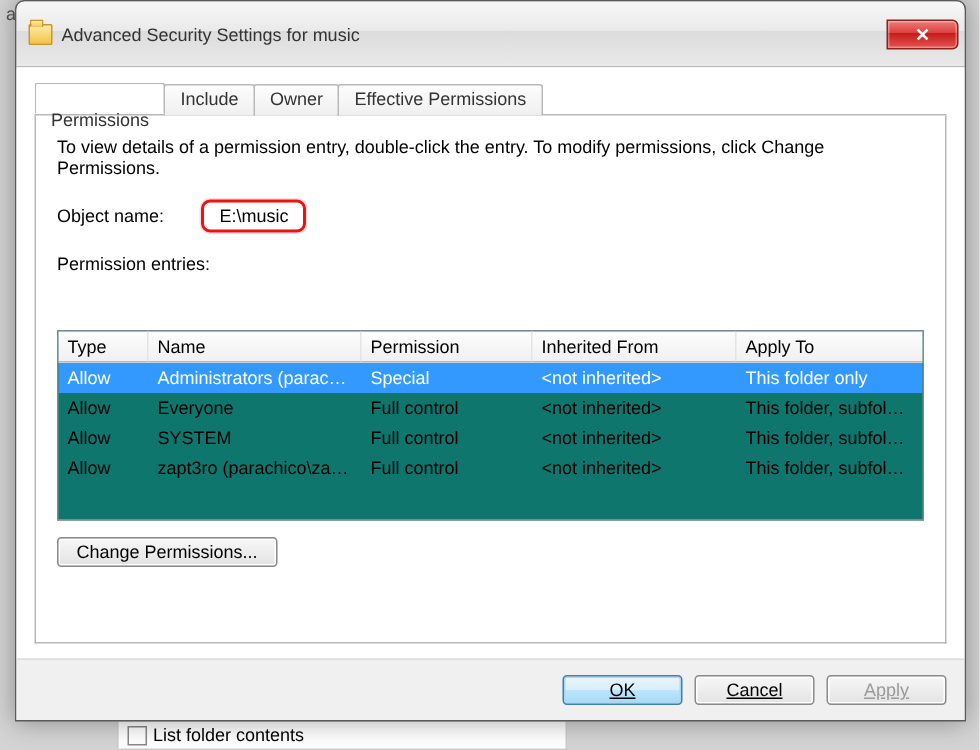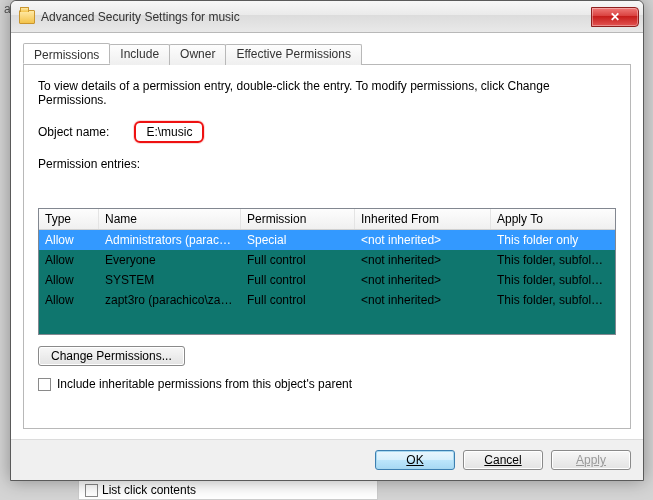--- a/index.html
+++ b/index.html
@@ -26,21 +26,21 @@
   .window {
     position: absolute; left: 10px; top: 0;
     width: 634px; height: 481px;
     background: #fff;
     border: 1px solid #5a5a5a;
     border-radius: 6px 6px 0 0;
     box-shadow: 0 0 18px rgba(0,0,0,.35);
     display: flex; flex-direction: column;
   }
   .titlebar {
-    height: 32px;
+    height: 44px;
     background: linear-gradient(to bottom,#f7f7f7 0%,#eaeaea 45%,#dcdcdc 46%,#e9e9e9 100%);
     border-bottom: 1px solid #b8b8b8;
     border-radius: 6px 6px 0 0;
     display: flex; align-items: center;
     padding: 0 4px 0 8px;
   }
   .titlebar .folder-icon {
     width: 16px; height: 14px; margin-right: 6px;
     background: linear-gradient(#ffe9a6,#f3c34b);
     border: 1px solid #c9952e;
@@ -72,21 +72,21 @@
     border:1px solid #b8b8b8;
     border-bottom:none;
     background: linear-gradient(#fdfdfd,#efefef);
     padding: 2px 10px 0 10px;
     margin-right:-1px;
     border-radius: 2px 2px 0 0;
     color:#333; cursor:default;
     position:relative; top:1px;
   }
   .tab.active {
-    background:#fff; top:0px; padding-top:4px;
+    background:#fff; top:0px; padding-top:17px;
     border-bottom:1px solid #fff;
     z-index:2;
   }
   .panel {
     border:1px solid #b8b8b8; border-top:none;
     flex:1; padding: 14px 14px 10px 14px;
     display:flex;flex-direction:column;
   }
   .instr { color:#000; margin-bottom:14px; }
   .obj-row { display:flex;align-items:center; gap:25px; margin-bottom:14px; }
@@ -138,21 +138,21 @@
     background:#f0f0f0;
   }
   .footer .btn { min-width:80px;text-decoration:underline; }
 </style>
 </head>
 <body>
 
 <div class="bg-clutter">are with P New f</div>
 <div class="bg-bottom">
   <span class="chk"></span>
-  <span>List click contents</span>
+  <span>List folder contents</span>
 </div>
 
 <div class="window">
   <div class="titlebar">
     <span class="folder-icon"></span>
     <span class="title">Advanced Security Settings for music</span>
     <span class="spacer"></span>
     <div class="close">
       <span>✕</span>
     </div>
@@ -213,24 +213,20 @@
             <div class="lvc c-inh">&lt;not inherited&gt;</div>
             <div class="lvc c-apply">This folder, subfolders and...</div>
           </div>
         </div>
       </div>
 
       <div class="change-row">
         <span class="btn">Change Permissions...</span>
       </div>
 
-      <div class="chk-row">
-        <span class="chk"></span>
-        <span>Include inheritable permissions from this object's parent</span>
-      </div>
 
     </div>
   </div>
 
   <div class="footer">
     <span class="btn default">OK</span>
     <span class="btn">Cancel</span>
     <span class="btn disabled">Apply</span>
   </div>
 </div>

